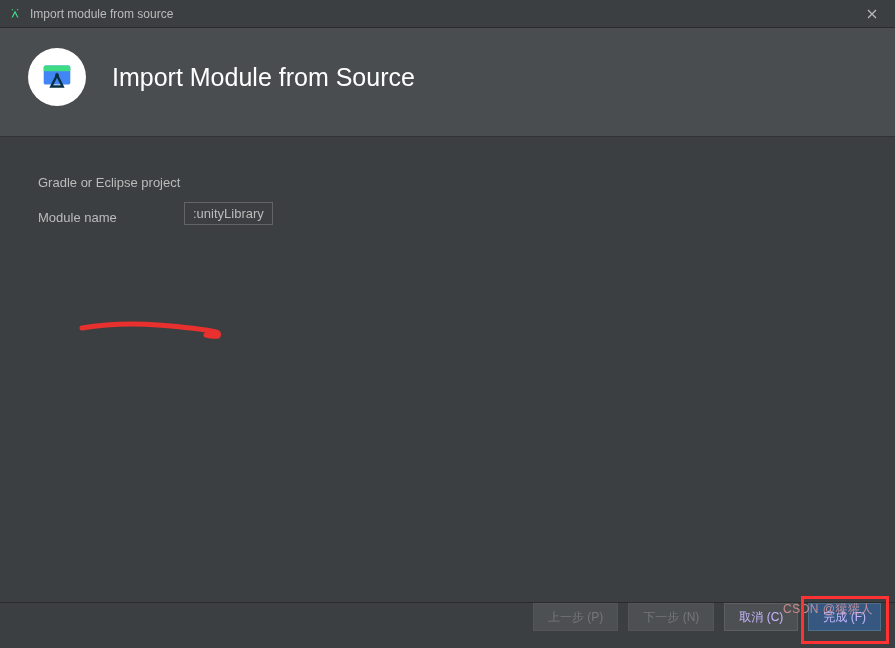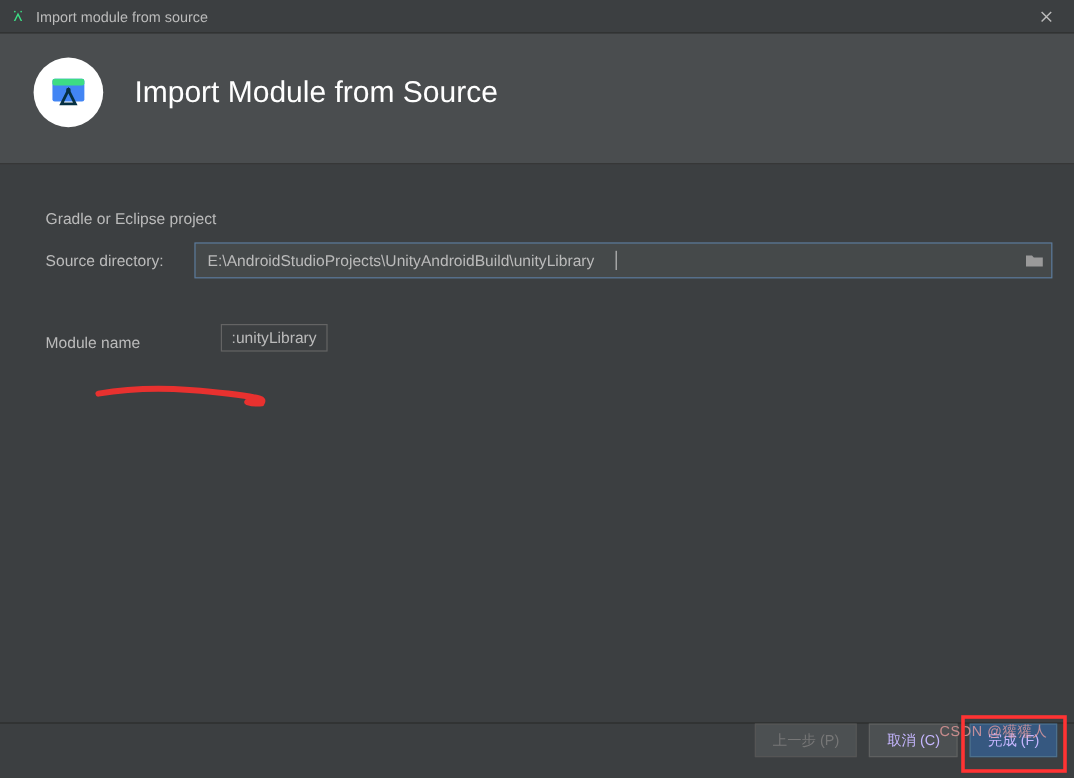--- a/index.html
+++ b/index.html
@@ -222,47 +222,35 @@
       <path d="M14 30 L20 18 L26 30 Z" fill="none" stroke="#073042" stroke-width="2.5"></path>
       <circle cx="20" cy="18" r="2" fill="#073042"></circle>
     </svg>
   </div>
   <div class="header-title">Import Module from Source</div>
 </div>
 
 <div class="content">
   <div class="section-label">Gradle or Eclipse project</div>
 
-  <div class="field-row">
-    <div class="field-label">Source directory:</div>
-    <div class="input-wrap">
-      <span class="text-input">E:\AndroidStudioProjects\UnityAndroidBuild\unityLibrary</span>
-        <span class="text-cursor"></span>
-      <span style="flex:1"></span>
-      <span class="browse-icon">
-        <svg width="16" height="14" viewBox="0 0 16 14">
-          <path fill="#9a9a9a" d="M1 3 L6 3 L7.5 4.5 L15 4.5 L15 12 L1 12 Z"></path>
-        </svg>
-      </span>
-    </div>
-  </div>
 
   <div class="module-row">
     <div class="field-label" style="min-width:92px">Module name</div>
     <div class="module-name-box">:unityLibrary</div>
   </div>
 </div>
 
 <div class="annotation">
   <svg width="150" height="24" viewBox="0 0 150 24">
     <path d="M4 10 Q 40 4, 80 7 Q 120 10, 138 14 Q 142 15, 140 18 Q 135 19, 128 17" stroke="#e8312f" stroke-width="5" fill="none" stroke-linecap="round"></path>
   </svg>
 </div>
 
 <div class="footer">
   <button class="btn disabled">上一步 (P)</button>
+  <button class="btn disabled">下一步 (N)</button>
   <button class="btn">取消 (C)</button>
   <button class="btn primary">完成 (F)</button>
 </div>
 
 <div class="watermark">CSDN @獾獾人</div>
 
 <div class="red-box"></div>
 
 </body></html>

